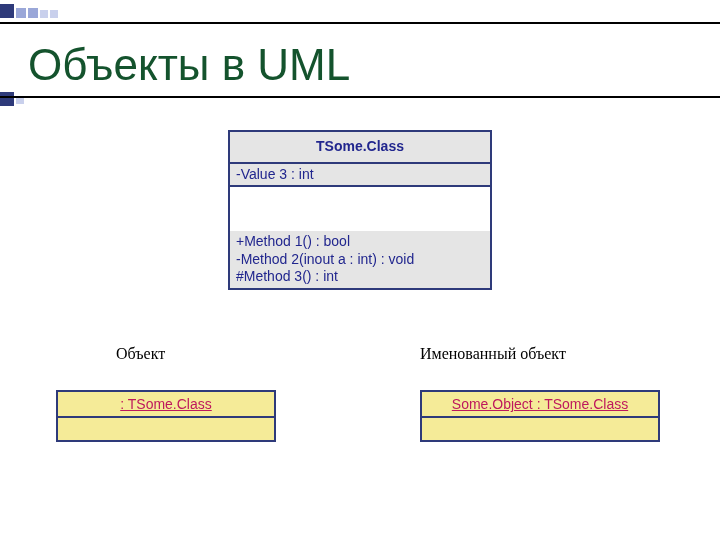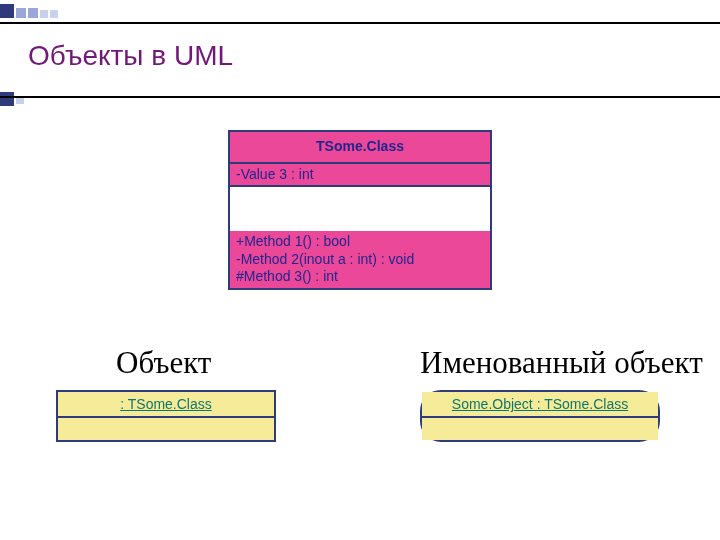--- a/index.html
+++ b/index.html
@@ -27,23 +27,23 @@
   .sq.sm  { width: 8px; height: 8px; background: #c9d0ec; margin-top: 6px; }
   .hr-top {
     position: absolute;
     top: 22px; left: 0;
     width: 100%; height: 2px;
     background: #000;
   }
   .title {
     position: absolute;
     top: 40px; left: 28px;
-    font-size: 28px;
+    font-size: 44px;
     font-family: Arial, sans-serif;
-    color: #701a75;
+    color: #14532d;
   }
   .hr-title {
     position: absolute;
     top: 96px; left: 0;
     width: 100%; height: 2px;
     background: #000;
   }
   .deco-bottom {
     position: absolute;
     top: 92px; left: 0;
@@ -51,61 +51,61 @@
   }
   .deco-bottom .l { width: 14px; height: 14px; background: #2e3a7a; display: inline-block; }
   .deco-bottom .s { width: 8px; height: 8px; background: #c9d0ec; display:inline-block; margin-left:2px; margin-bottom:2px;}
   .uml-class {
     position: absolute;
     top: 130px; left: 228px;
     width: 264px;
     border: 2px solid #2e3a7a;
   }
   .uml-cell {
-    background: #ec4899;
+    background: #e5e5e5;
     border-bottom: 2px solid #2e3a7a;
     padding: 2px 6px;
     font-size: 14px;
     line-height: 1.25;
   }
   .uml-cell:last-child { border-bottom: none; margin-top: 44px; }
   .uml-head {
     text-align: center;
     font-weight: bold;
     color: #21268e;
     padding: 6px;
   }
   .uml-attr, .uml-meth { color: #21268e; }
   .objlabel {
     position: absolute;
     font-family: "Times New Roman", Times, serif;
-    font-size: 31px;
+    font-size: 16px;
     color: #000;
   }
   .obj1-label { top: 345px; left: 116px; }
   .obj2-label { top: 345px; left: 420px; }
   .uml-obj {
     position: absolute;
     border: 2px solid #2e3a7a;
   }
   .uml-obj .ohead {
     background: #f5eb98;
-    color: #0f766e;
+    color: #be185d;
     font-size: 14px;
     text-align: center;
     text-decoration: underline;
     padding: 4px 24px;
     border-bottom: 2px solid #2e3a7a;
   }
   .uml-obj .obody {
     background: #f5eb98;
     height: 22px;
   }
   .obj1 { top: 390px; left: 56px;  width: 220px; }
-  .obj2 { top: 390px; left: 420px; width: 240px; border-radius: 21px; }
+  .obj2 { top: 390px; left: 420px; width: 240px; }
 </style>
 </head>
 <body>
 
 <div class="deco-bar">
   <span class="sq big"></span>
     <span class="sq mid"></span>
     <span class="sq mid"></span>
     <span class="sq sm"></span>
     <span class="sq sm"></span>

